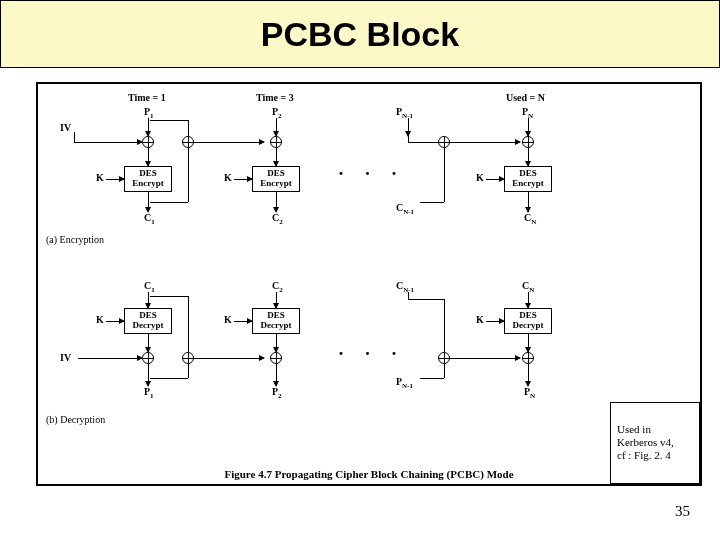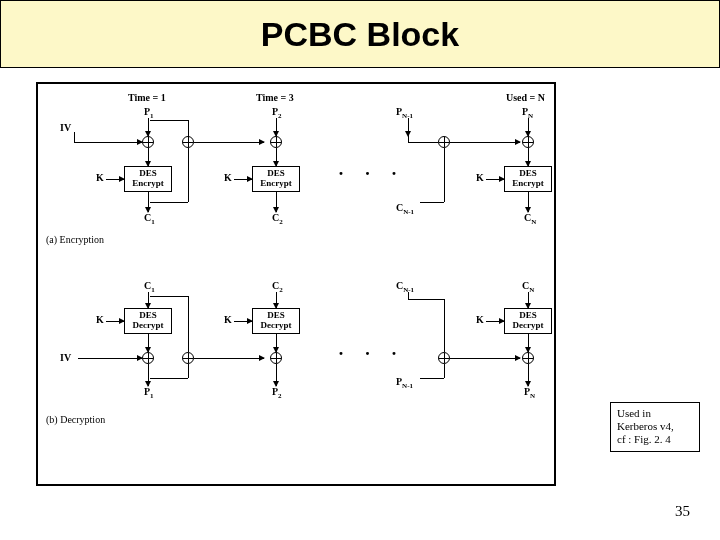--- a/index.html
+++ b/index.html
@@ -22,21 +22,21 @@
   .title-text {
     font-family: 'Comic Sans MS', cursive, sans-serif;
     font-weight: bold;
     font-size: 34px;
     color: #000;
   }
   .diagram-frame {
     position: absolute;
     left: 36px;
     top: 82px;
-    width: 520px;
+    width: 666px;
     height: 404px;
     border: 2px solid #000;
     background: #fff;
   }
   .diagram-inner {
     position: relative;
     width: 100%;
     height: 100%;
     font-family: 'Times New Roman', serif;
     font-size: 10px;
@@ -103,21 +103,21 @@
     font-size: 11px;
     font-weight: bold;
   }
   .note-box {
     position: absolute;
     right: 20px;
     top: 402px;
     width: 90px;
     border: 1px solid #000;
     font-size: 11px;
-    padding: 4px 6px;
+    padding: 20px 6px;
     line-height: 1.2;
     font-family: 'Times New Roman', serif;
     background: #fff;
   }
   .slide-num {
     position: absolute;
     right: 30px;
     bottom: 20px;
     font-size: 15px;
   }
@@ -257,20 +257,21 @@
     </div>
     <div class="lbl" style="left:438px;top:230px;">K</div>
     <div class="hline arrow-right" style="left:448px;top:237px;width:18px;"></div>
     <div class="vline arrow-down" style="left:490px;top:250px;height:18px;"></div>
     <div class="xor" style="left:484px;top:268px;"></div>
     <div class="vline arrow-down" style="left:490px;top:280px;height:22px;"></div>
     <div class="lbl" style="left:486px;top:302px;"><span>P</span><sub class="sub">N</sub></div>
 
     <div class="lbl small" style="left:8px;top:330px;font-weight:normal;">(b) Decryption</div>
 
+    <div class="caption">Figure 4.7   Propagating Cipher Block Chaining (PCBC) Mode</div>
   </div>
 </div>
 
 <div class="note-box">
   <div>Used in</div>
   <div>Kerberos v4,</div>
   <div>cf : Fig. 2. 4</div>
 </div>
 
 <div class="slide-num">35</div>

